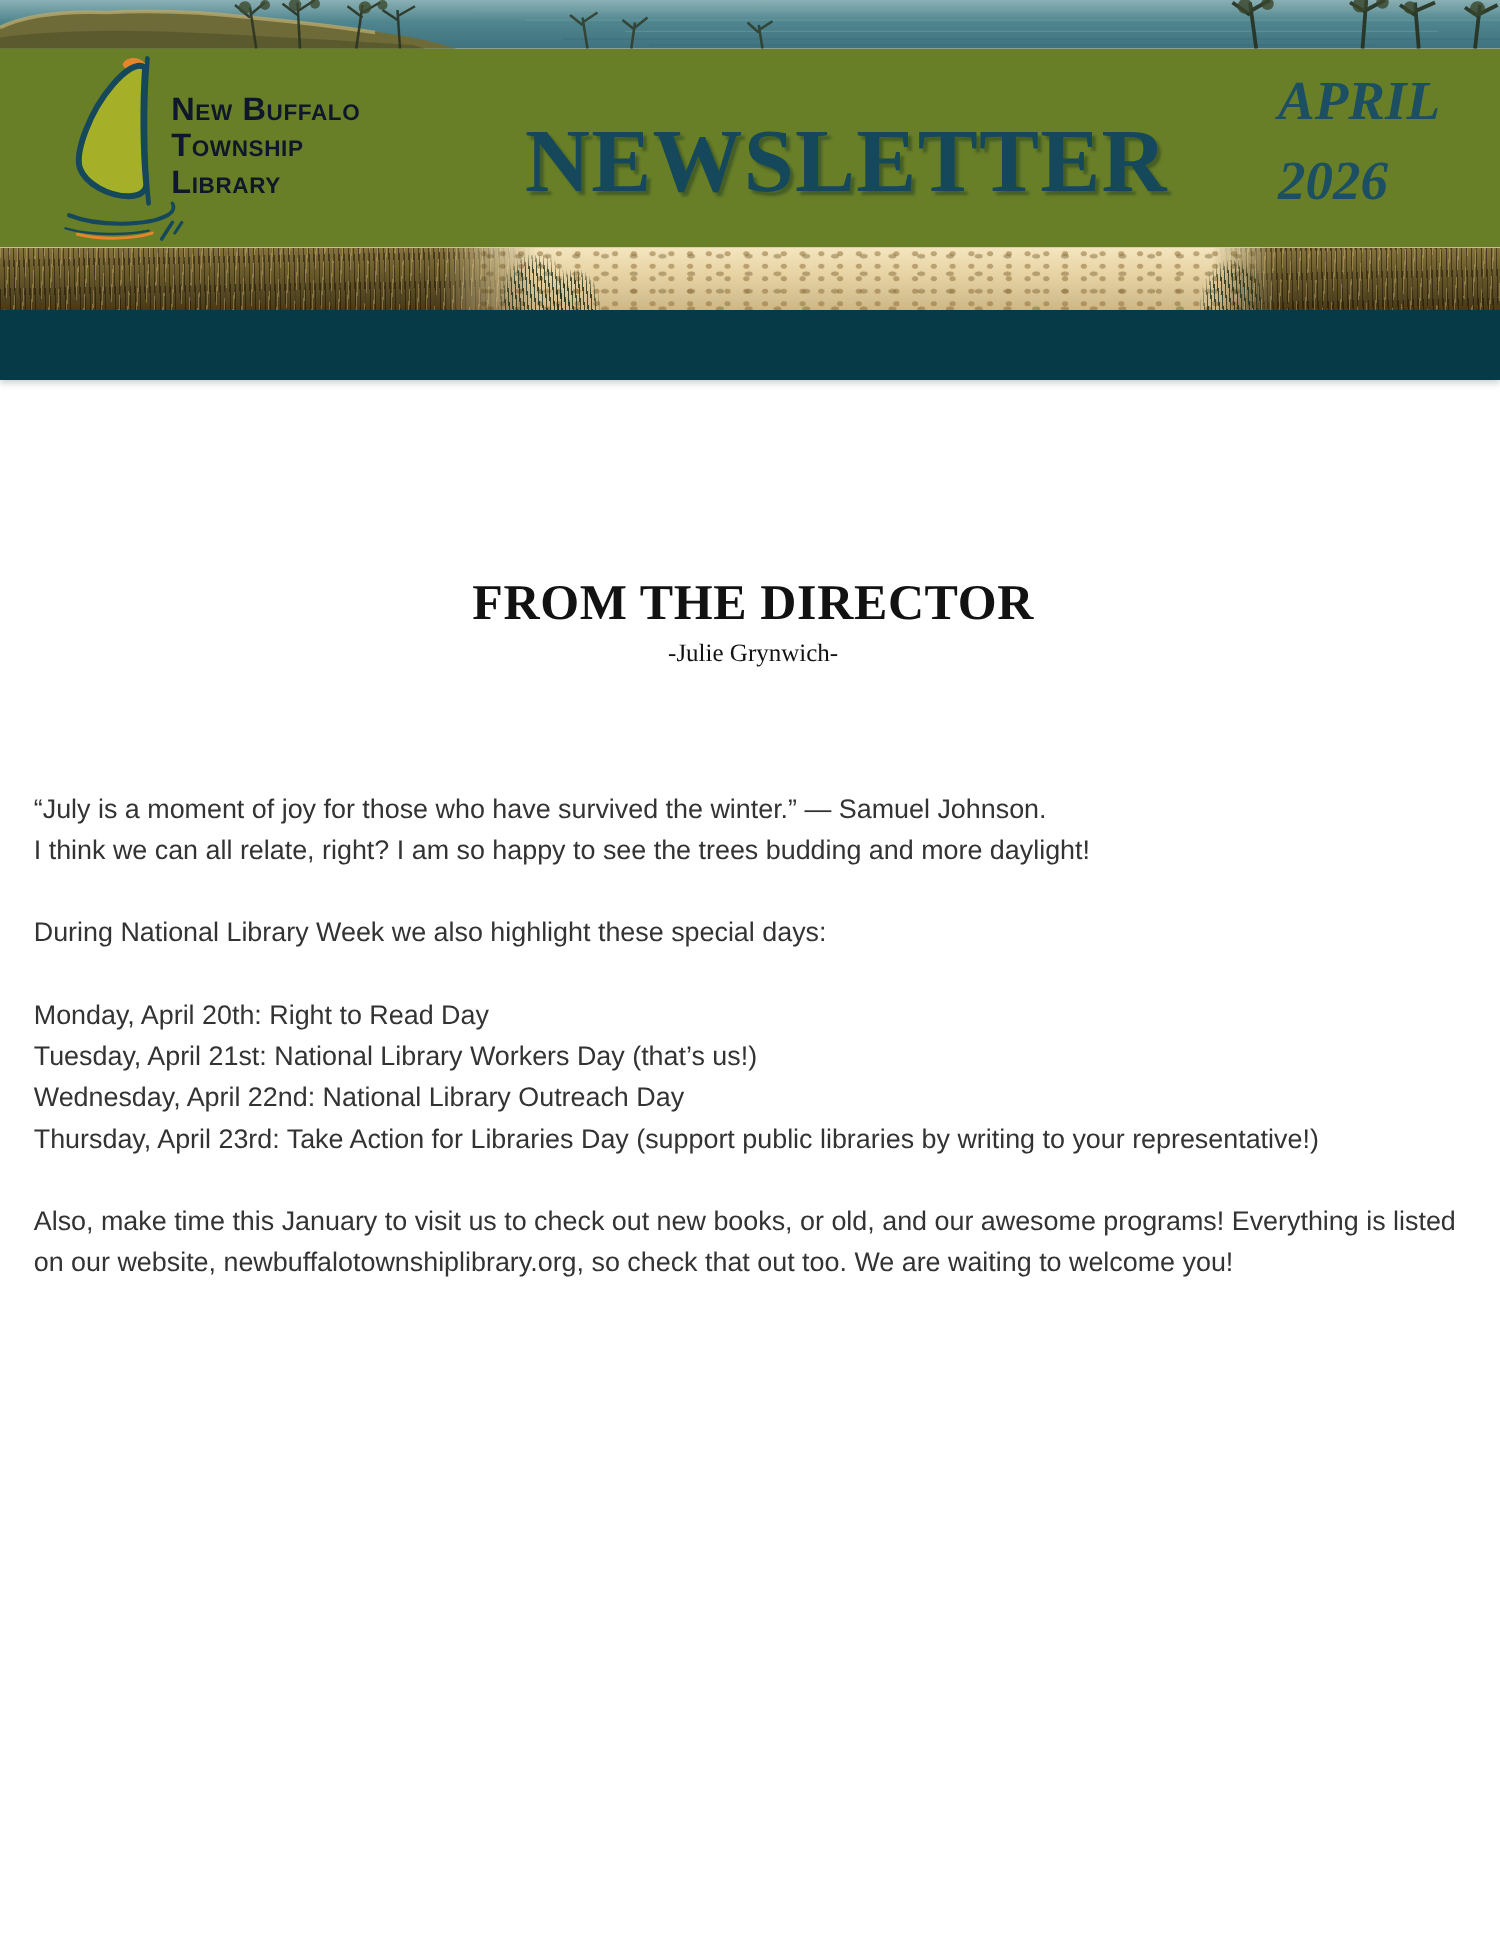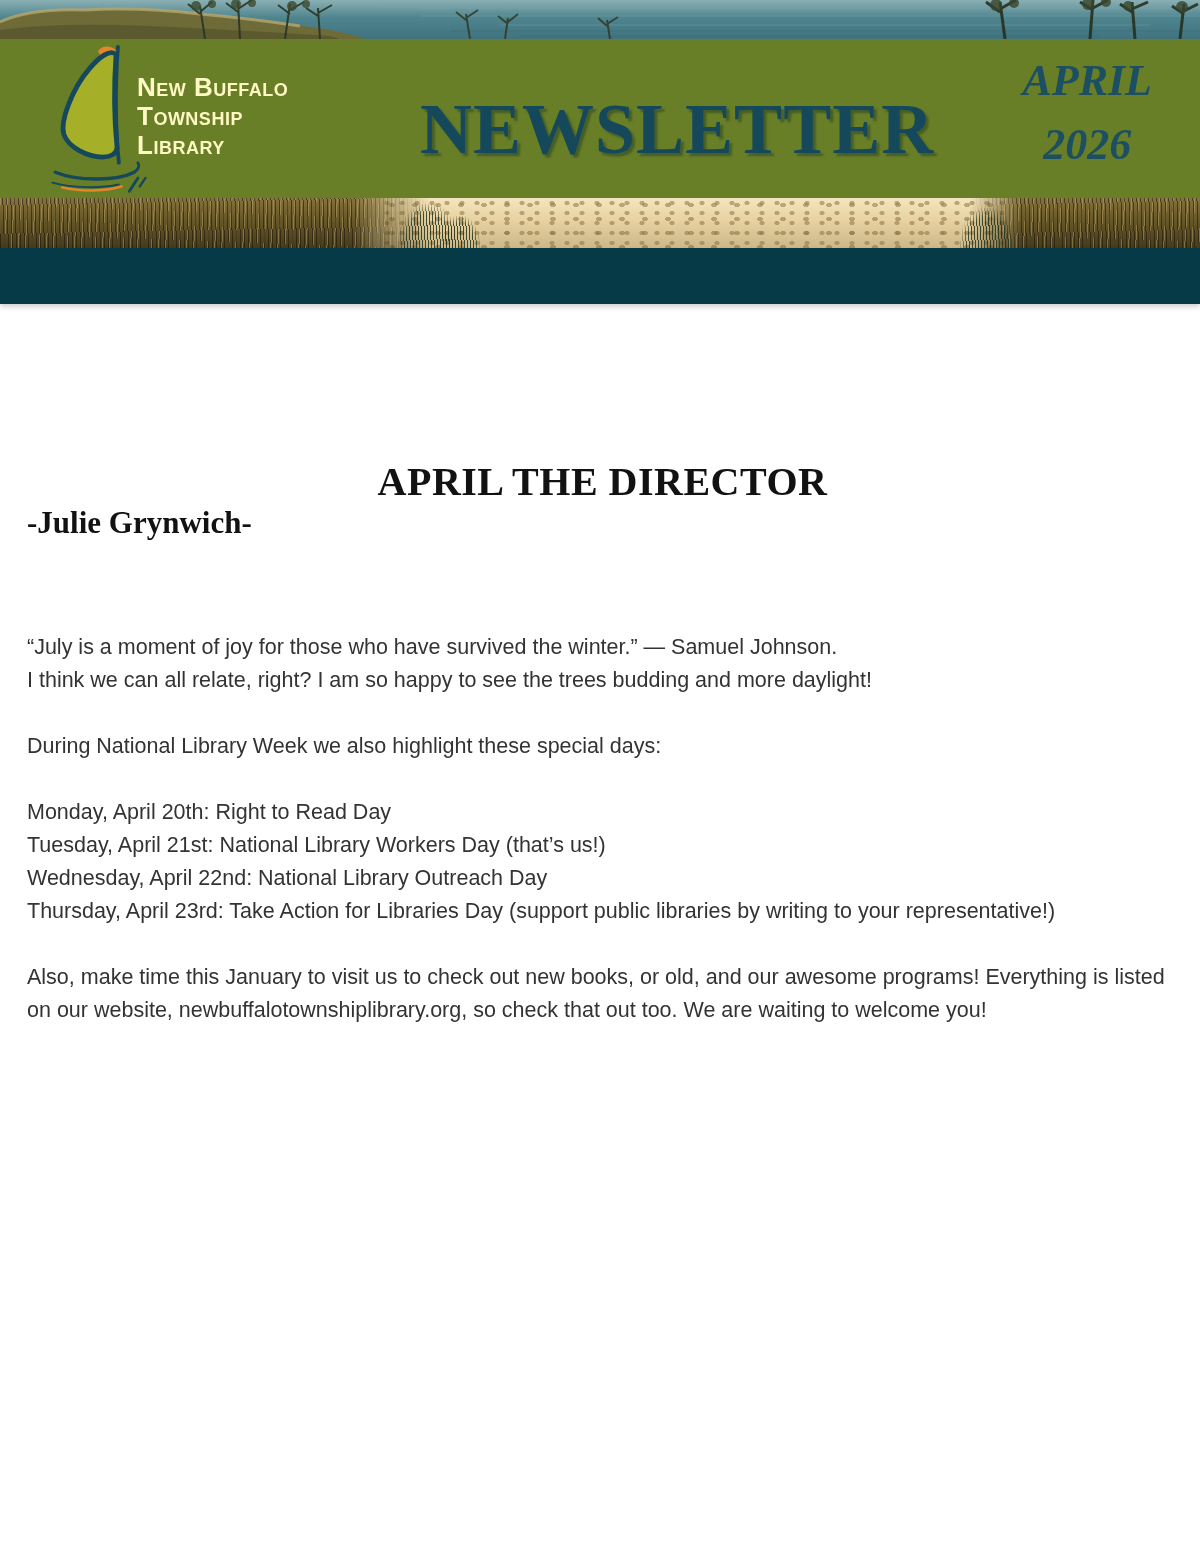--- a/index.html
+++ b/index.html
@@ -34,21 +34,21 @@
   .logo-mark {
     position: absolute;
     left: 42px; top: 4px;
     width: 112px; height: 152px;
   }
   .logo-mark svg { display: block; width: 100%; height: 100%; }
 
   .logo-text {
     position: absolute;
     left: 137px; top: 34px;
-    color: #fef9c3;
+    color: #0f172a;
     font-variant: small-caps;
     font-weight: 600;
     font-size: 26px;
     line-height: 29px;
     letter-spacing: 0.5px;
   }
 
   .newsletter-title {
     position: absolute;
     left: 420px; top: 40px;
@@ -58,21 +58,21 @@
     line-height: 1;
     letter-spacing: 1px;
     color: #16485c;
     text-shadow: 3px 3px 2px rgba(27, 56, 38, 0.45);
     margin-top: 14px;
   }
 
   .issue-date {
     position: absolute;
     right: 48px; top: 10px;
-    text-align: center;
+    text-align: left;
     font-family: "Liberation Serif", serif;
     font-style: italic;
     font-weight: 700;
     font-size: 44px;
     line-height: 64px;
     color: #1d4f63;
   }
 
   
   .photo-sand {
@@ -141,23 +141,24 @@
   .section-heading {
     text-align: center;
     font-family: "Liberation Serif", serif;
     font-weight: 700;
     font-size: 40px;
     line-height: 46px;
     color: #121212;
     letter-spacing: 0.5px;
   }
   .section-byline {
+    text-align: center;
     font-family: "Liberation Serif", serif;
-    font-weight: 700;
-    font-size: 31px;
+    font-weight: 400;
+    font-size: 20px;
     line-height: 32px;
     color: #121212;
     margin-top: 2px;
   }
   .letter-body {
     margin-top: 92px;
     color: #333333;
     font-size: 21.5px;
     line-height: 33px;
   }
@@ -277,21 +278,21 @@
     <div class="grass grass-left"></div>
     <div class="grass grass-right"></div>
     <div class="tuft tuft1"></div>
     <div class="tuft tuft2"></div>
     <div class="tuft tuft3"></div>
   </div>
 
   <div class="teal-bar"></div>
 
   <main class="content">
-    <h2 class="section-heading">APRIL THE DIRECTOR</h2>
+    <h2 class="section-heading">FROM THE DIRECTOR</h2>
     <h3 class="section-byline">-Julie Grynwich-</h3>
 
     <div class="letter-body">
       <p>“July is a moment of joy for those who have survived the winter.” — Samuel Johnson.
 I think we can all relate, right? I am so happy to see the trees budding and more daylight!</p>
       <p>During National Library Week we also highlight these special days:</p>
       <p>Monday, April 20th: Right to Read Day
 Tuesday, April 21st: National Library Workers Day (that’s us!)
 Wednesday, April 22nd: National Library Outreach Day
 Thursday, April 23rd: Take Action for Libraries Day (support public libraries by writing to your representative!)</p>

